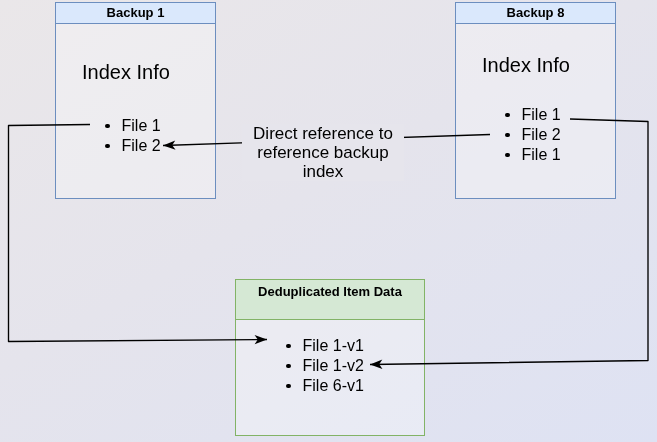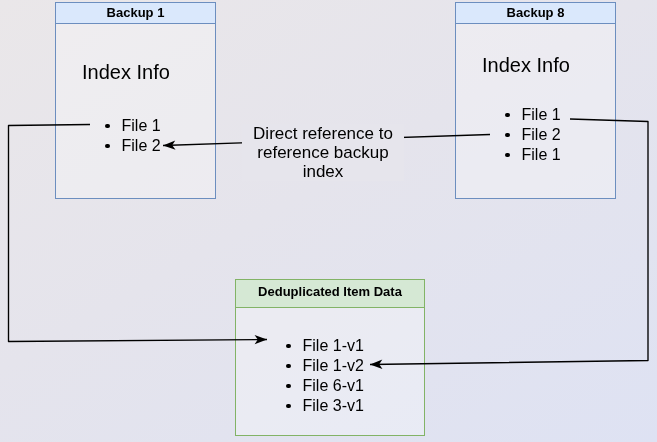--- a/index.html
+++ b/index.html
@@ -20,21 +20,21 @@
   }
   .node.blue  { border:1.4px solid #6c8ebf; }
   .node.green { border:1.4px solid #82b366; }
   .node-header {
     text-align:center;
     font-weight:bold;
     font-size:13px;
     box-sizing:border-box;
   }
   .blue .node-header  { background:#dae8fc; border-bottom:1.4px solid #6c8ebf; height:21px; line-height:20px; }
-  .green .node-header { background:#d5e8d4; border-bottom:1.4px solid #82b366; height:28px; line-height:23px; }
+  .green .node-header { background:#d5e8d4; border-bottom:1.4px solid #82b366; height:40px; line-height:23px; }
   .section-label { position:absolute; font-size:20px; white-space:nowrap; }
   .file-list { position:absolute; }
   .file-row { display:flex; align-items:center; height:20px; }
   .bullet-dot { width:4.5px; height:4.5px; border-radius:50%; background:#000; margin-right:12px; flex:none; }
   .file-text { font-size:16px; white-space:nowrap; }
 
   #backup1 { left:48px;  top:2px;   width:161px; height:197px; }
   #backup1 .section-label { left:26px; top:58px; }
   #backup1 .file-list     { left:49px; top:113px; }
 
@@ -104,24 +104,20 @@
         <span class="file-text">File 1-v1</span>
       </div>
       <div class="file-row">
         <span class="bullet-dot"></span>
         <span class="file-text">File 1-v2</span>
       </div>
       <div class="file-row">
         <span class="bullet-dot"></span>
         <span class="file-text">File 6-v1</span>
       </div>
-      <div class="file-row">
-        <span class="bullet-dot"></span>
-        <span class="file-text">File 3-v1</span>
-      </div>
     </div>
   </div>
 
   <svg class="edges" width="657" height="442" viewBox="0 0 657 442">
     <defs>
       <marker id="arrow" viewBox="0 0 14 10" refX="13" refY="5" markerWidth="14" markerHeight="10" markerUnits="userSpaceOnUse" orient="auto">
         <path d="M 13 5 L 0.6 9.7 L 3.8 5 L 0.6 0.3 Z" fill="#000"></path>
       </marker>
     </defs>
     <path class="edge" marker-end="url(#arrow)" d="M 90 124.5 L 8.5 125.5 L 8.5 341.5 L 267 339.5"></path>

